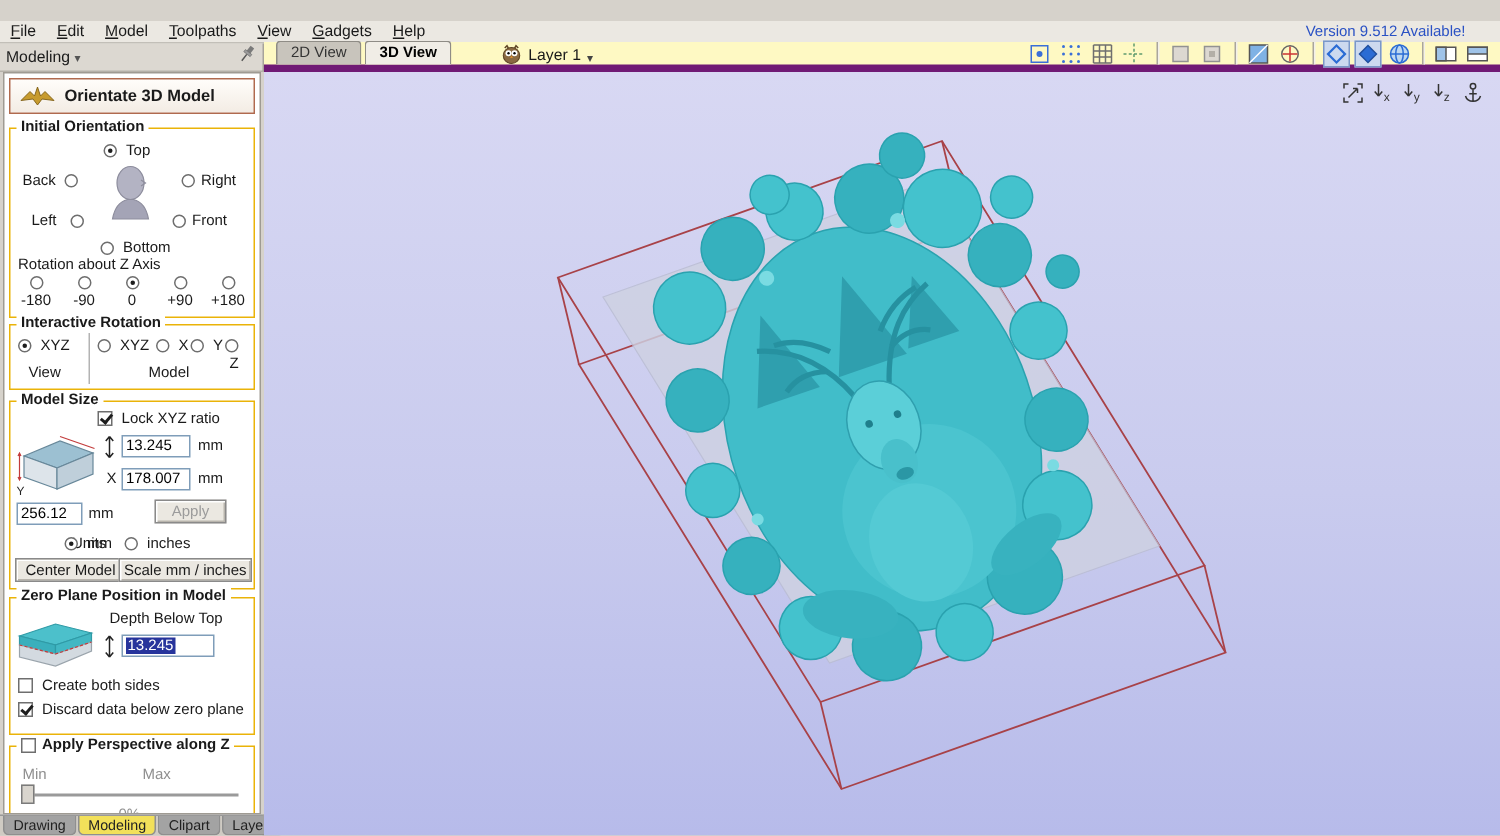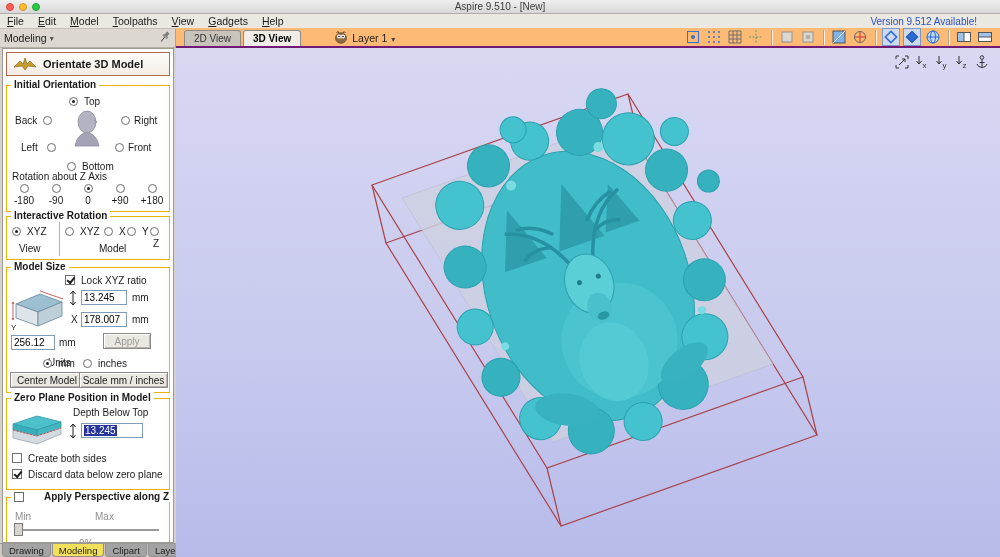--- a/index.html
+++ b/index.html
@@ -27,21 +27,21 @@
   
   .toolstrip { position:absolute; left:0; top:29px; width:176px; height:19px;
     background:#dcd8d1; border-bottom:1px solid #b5b1a9; border-right:1px solid #a7a39b;
     display:flex; align-items:center; padding:0 4px; }
   .toolstrip .tslabel { font-size:10.5px; }
   .toolstrip .tsarrow { font-size:8px; color:#555; margin-left:3px; }
   .toolstrip .pin { margin-left:auto; }
 
   
   .viewbar { position:absolute; left:176px; top:28px; width:824px; height:20px;
-    background:#fdba74; border-bottom:2px solid #701a75; display:flex; align-items:center; }
+    background:#fef9c3; border-bottom:5px solid #701a75; display:flex; align-items:center; }
   .vtab { align-self:flex-end; height:16px; padding:0 9px; margin-right:2px; font-size:10px;
     border:1px solid #8f8c86; border-bottom:none; border-radius:3px 3px 0 0;
     background:#c8c4bc; display:flex; align-items:center; color:#333; }
   .vtab.active { background:#f0ede6; font-weight:bold; color:#000; }
   .layercombo { display:flex; align-items:flex-end; margin-left:26px; padding:1px 4px; gap:4px;
     border:1px solid transparent; }
   .layercombo .llabel { font-size:10.5px; }
   .layercombo .larrow { font-size:8px; color:#444; }
   .iconstrip { margin-left:auto; display:flex; align-items:center; gap:3px; padding-right:6px; }
   .tbico { width:18px; height:18px; display:flex; align-items:center; justify-content:center;
@@ -108,26 +108,20 @@
   .scene { position:absolute; left:0; top:0; }
   .ovbtns { position:absolute; top:6px; right:10px; display:flex; gap:4px; }
   .ovbtn { width:16px; height:16px; display:flex; align-items:center; justify-content:center; }
   svg text { font-family:"Liberation Sans", sans-serif; }
 </style>
 </head>
 <body>
 
 <div id="app">
 
-  <div class="titlebar">
-    <span class="tl red"></span>
-    <span class="tl yellow"></span>
-    <span class="tl green"></span>
-    <span class="title">Aspire 9.510 - [New]</span>
-  </div>
 
   <div class="menubar">
     <span class="mitem">File</span>
     <span class="mitem">Edit</span>
     <span class="mitem">Model</span>
     <span class="mitem">Toolpaths</span>
     <span class="mitem">View</span>
     <span class="mitem">Gadgets</span>
     <span class="mitem">Help</span>
     <span class="version">Version 9.512 Available!</span>
@@ -424,21 +418,21 @@
         <span class="checkbox"></span>
         <span class="rlabel">Create both sides</span>
       </span>
       <span class="abs" style="left:5px;top:68px;">
         <span class="checkbox checked"></span>
         <span class="rlabel">Discard data below zero plane</span>
       </span>
     </div>
 
     <div class="group" style="top:448px;height:56px;">
-      <span class="gtitle" style="display:flex;align-items:center;gap:20px;">
+      <span class="gtitle" style="display:flex;align-items:center;gap:4px;">
         <span class="checkbox"></span>
         <span>Apply Perspective along Z</span>
       </span>
       <span class="abs small gray" style="left:8px;top:13px;">Min</span>
       <span class="abs small gray" style="left:88px;top:13px;">Max</span>
       <div class="slider-track"></div>
       <div class="slider-handle"></div>
       <span class="abs small gray" style="left:72px;top:40px;">0%</span>
     </div>
   </div>

